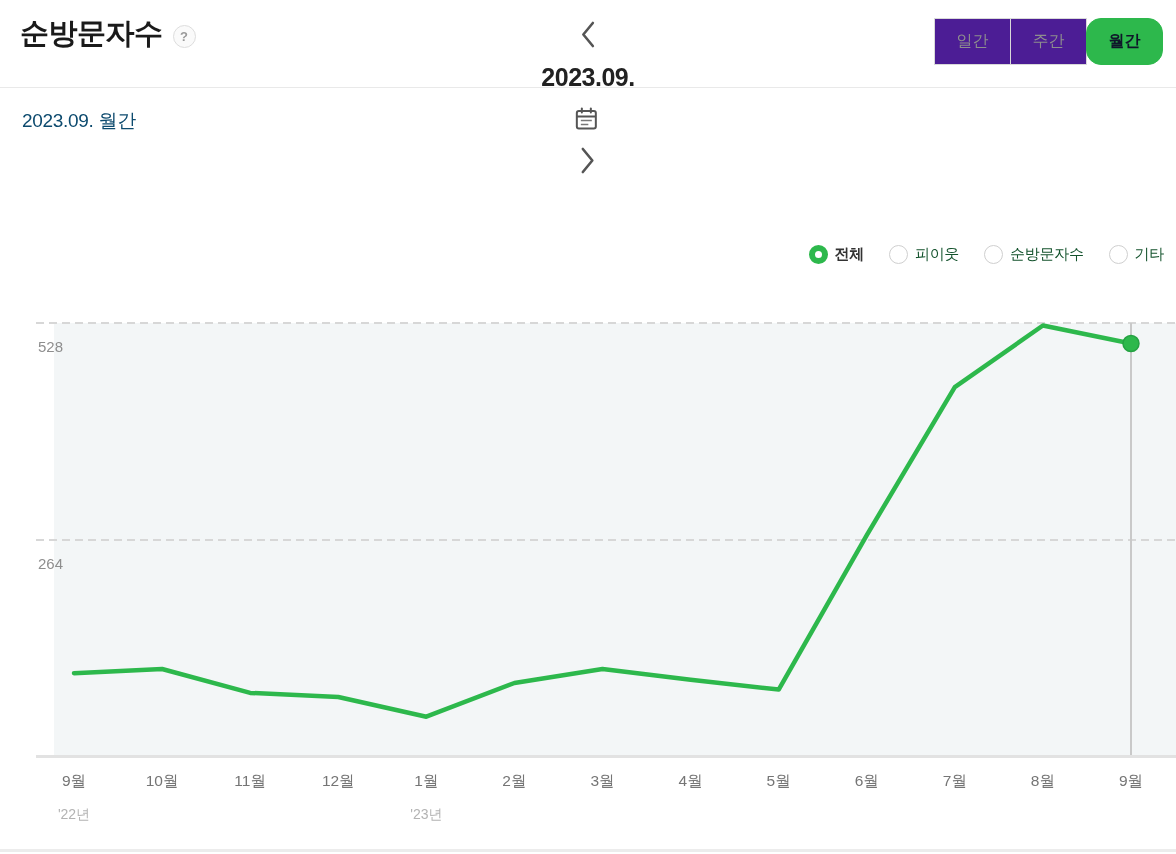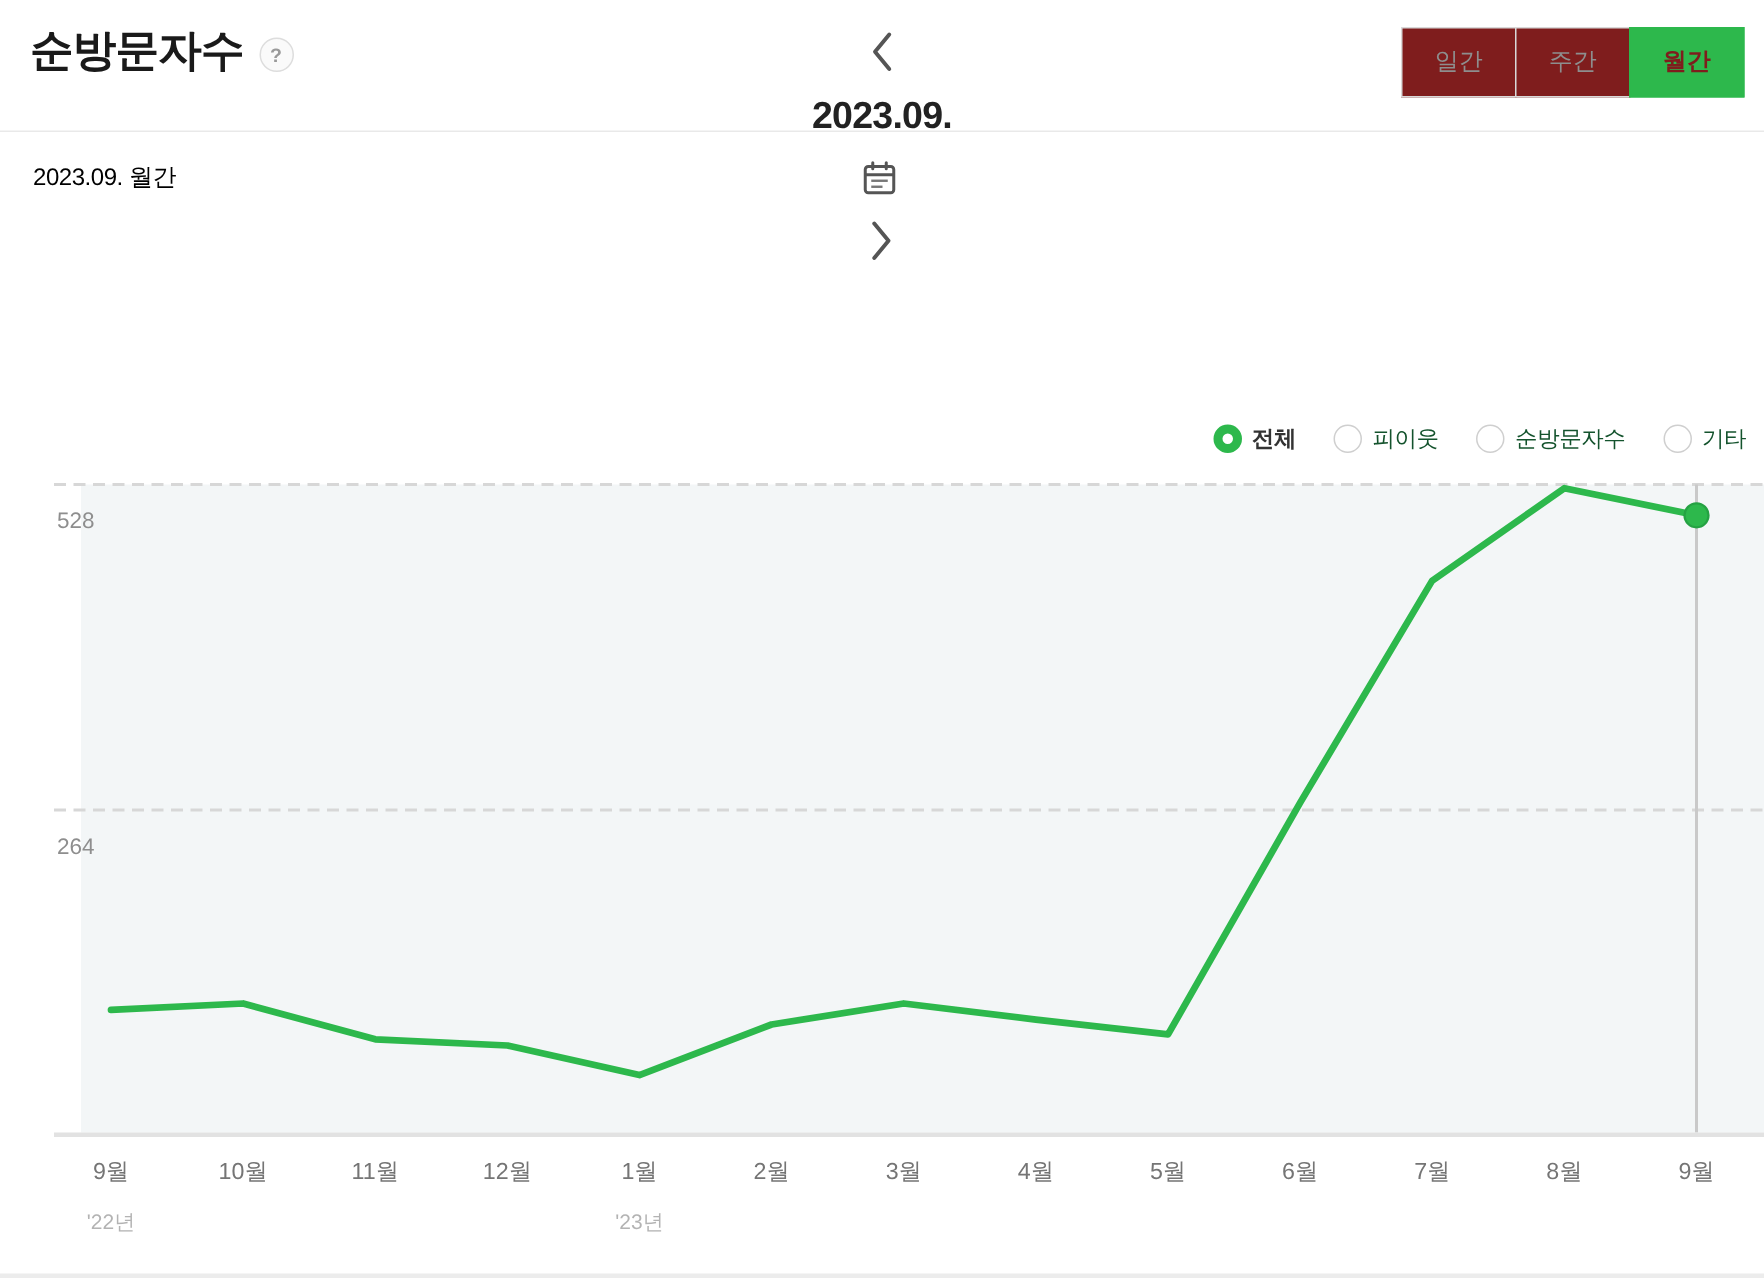--- a/index.html
+++ b/index.html
@@ -16,32 +16,32 @@
     color:#9a9a9a;font-size:13px;font-weight:700;display:flex;align-items:center;justify-content:center;
     margin-top:4px;cursor:pointer;
   }
   .date-nav{position:absolute;left:50%;top:20px;transform:translateX(-50%);
     display:flex;align-items:center;gap:14px;flex-direction:column;}
   .chev-btn{background:none;border:none;padding:0;cursor:pointer;display:flex;align-items:center;}
   .date-label{font-size:25px;font-weight:700;color:#222;letter-spacing:-0.5px;}
   .cal-icon{display:flex;align-items:center;cursor:pointer;margin-left:-4px;}
   .seg{position:absolute;right:13px;top:18px;display:flex;}
   .seg-btn{
-    width:77px;height:47px;background:#7f1d1d;border:1px solid #d9d9d9;margin-left:-1px;
+    width:77px;height:47px;background:#4c1d95;border:1px solid #d9d9d9;margin-left:-1px;
     font-size:16px;color:#8e8e8e;cursor:pointer;font-family:inherit;
   }
-  .seg-btn.active{background:var(--green);border-color:var(--green);color:#7f1d1d;font-weight:700;position:relative;z-index:1;}
+  .seg-btn.active{background:var(--green);border-color:var(--green);color:#0f172a;font-weight:700;position:relative;z-index:1;border-radius:15px;}
   .top-divider{position:absolute;left:0;top:87px;width:100%;height:1px;background:#e9e9e9;}
   .summary{position:absolute;left:22px;top:108px;}
-  .summary-period{font-size:16px;color:#000000;letter-spacing:-0.3px;}
+  .summary-period{font-size:19px;color:#0c4a6e;letter-spacing:-0.3px;}
   .summary-value-row{display:flex;align-items:flex-end;margin-top:4px;margin-left:-3px;}
   .summary-value{font-size:58px;font-weight:700;color:#111;line-height:1.0;letter-spacing:-1px;}
   .summary-unit{font-size:19px;color:#222;margin-left:3px;padding-bottom:7px;}
   .legend{position:absolute;right:12px;top:245px;display:flex;align-items:center;gap:25px;}
-  .legend-item{display:flex;align-items:center;gap:7px;cursor:pointer;margin-top:38px;}
+  .legend-item{display:flex;align-items:center;gap:7px;cursor:pointer;}
   .radio{width:19px;height:19px;border-radius:50%;box-sizing:border-box;background:#fff;border:1.5px solid #cfcfcf;}
   .legend-item.on .radio{border:6px solid var(--green);}
   .legend-label{font-size:15px;color:#14532d;letter-spacing:-0.3px;}
   .legend-item.on .legend-label{color:#333;font-weight:700;}
   .chart-wrap{position:absolute;left:0;top:300px;width:1176px;height:554px;padding-left:16px;}
   svg{font-family:inherit;display:block;}
   .bottom-strip{position:absolute;left:0;top:849px;width:100%;height:3px;background:#ececec;z-index:2;}
 </style>
 </head>
 <body style="--green: #2db84c;">

